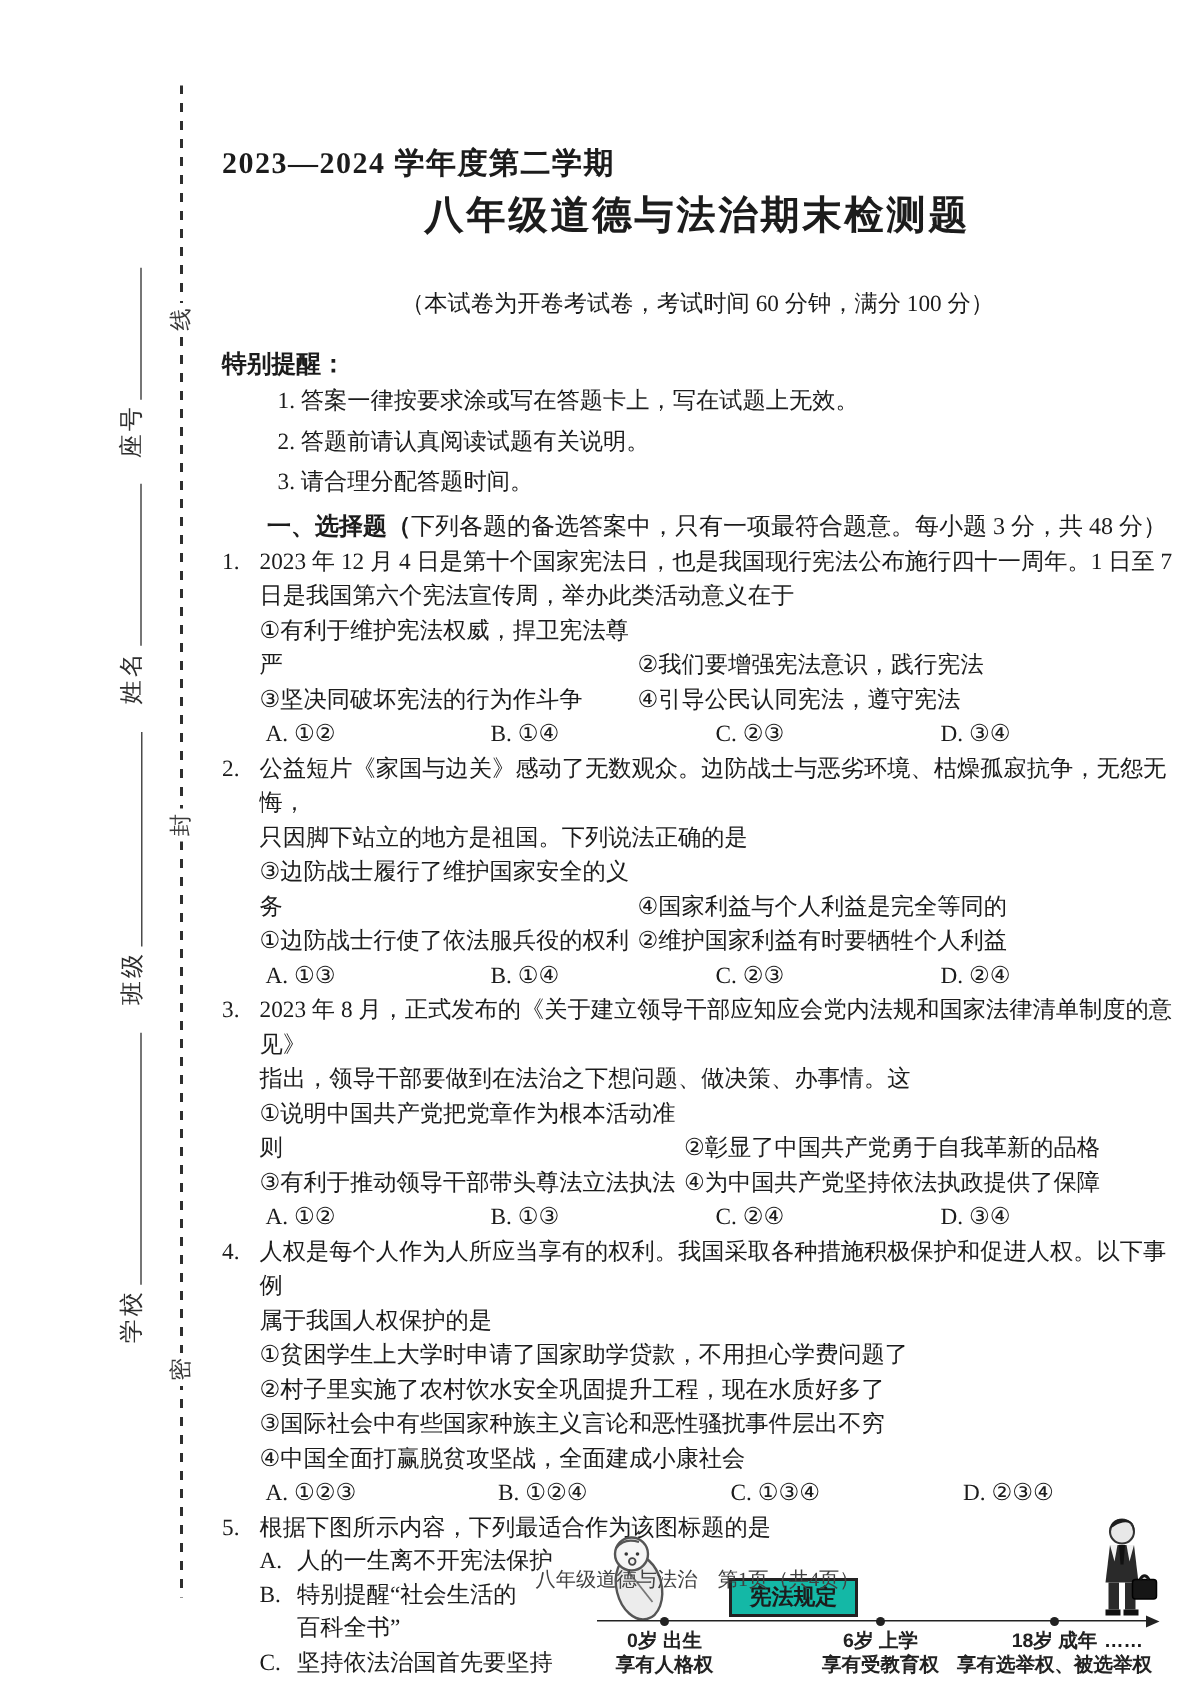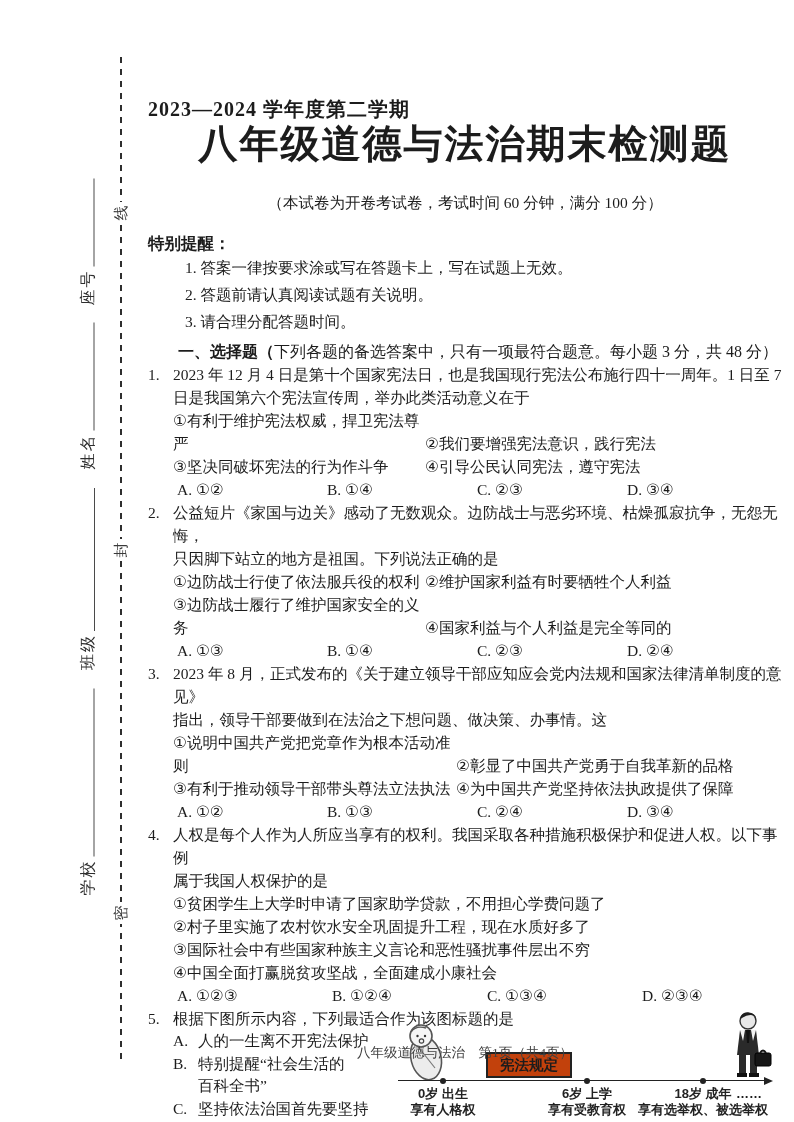--- a/index.html
+++ b/index.html
@@ -23,21 +23,21 @@
   .fld{
     position:absolute;height:24px;display:flex;align-items:center;
     transform:rotate(-90deg);font-size:16px;color:#2d2d2d;white-space:nowrap;
   }
   .fld-label{letter-spacing:2px;}
   .fld-line{display:inline-block;border-bottom:1.3px solid #4a4a4a;height:13px;margin-left:3px;}
 
   
   .content{position:absolute;left:148px;top:88px;width:634px;}
   .h-term{text-align:left;font-size:20px;line-height:26px;font-weight:bold;margin-top:8px;letter-spacing:1px;}
-  .h-title{text-align:center;font-size:39px;line-height:44px;font-weight:900;letter-spacing:2px;}
+  .h-title{text-align:center;font-size:26px;line-height:44px;font-weight:900;letter-spacing:2px;}
   .h-sub{text-align:center;font-size:15.5px;line-height:22px;margin-top:26px;}
   .notice-title{font-size:16.5px;line-height:22px;font-weight:bold;margin-top:18px;}
   .notice-item{font-size:15.5px;line-height:27px;margin-left:37px;}
   .sec{font-size:16px;line-height:23px;margin-top:5px;}
   .sec b{font-weight:bold;margin-left:30px;}
 
   .q{position:relative;padding-left:25px;font-size:15.5px;}
   .q-num{position:absolute;left:0;top:0;line-height:23px;}
   .q-line{line-height:23px;}
   .pair .c1{display:inline-block;}
@@ -49,21 +49,21 @@
   .aw155{width:155px;}
 
   
   .q5-opts{width:264px;}
   .opt{position:relative;padding-left:25px;line-height:22.5px;}
   .opt-letter{position:absolute;left:0;top:0;}
 
   .diagram{position:absolute;left:250px;top:13px;width:374px;height:106px;}
   .d-box{
     position:absolute;left:88px;top:32px;border:2px solid #222;padding:0 12px;
-    font-size:14.5px;line-height:22px;font-weight:bold;background:#c2410c;
+    font-size:14.5px;line-height:22px;font-weight:bold;background:#14b8a6;
   }
   .d-line{position:absolute;left:0;top:60px;width:368px;height:0;border-top:1.6px solid #222;}
   .d-arrow{
     position:absolute;left:366px;top:56.5px;width:0;height:0;
     border-left:9px solid #222;border-top:4.5px solid transparent;border-bottom:4.5px solid transparent;
   }
   .d-dot{position:absolute;top:57.5px;width:6px;height:6px;border-radius:50%;background:#222;}
   .dot1{left:42px;} .dot2{left:186px;} .dot3{left:302px;}
   .d-ms{position:absolute;top:66px;text-align:center;font-size:13px;line-height:16px;font-weight:600;color:#222;}
   .ms1{left:-30px;width:150px;}
@@ -121,22 +121,22 @@
       <div class="q-line">日是我国第六个宪法宣传周，举办此类活动意义在于</div>
       <div class="q-line pair"><span class="c1 w252">①有利于维护宪法权威，捍卫宪法尊严</span><span>②我们要增强宪法意识，践行宪法</span></div>
       <div class="q-line pair"><span class="c1 w252">③坚决同破坏宪法的行为作斗争</span><span>④引导公民认同宪法，遵守宪法</span></div>
       <div class="q-line answers"><span class="aw150">A. ①②</span><span class="aw150">B. ①④</span><span class="aw150">C. ②③</span><span>D. ③④</span></div>
     </div>
 
     <div class="q">
       <span class="q-num">2.</span>
       <div class="q-line">公益短片《家国与边关》感动了无数观众。边防战士与恶劣环境、枯燥孤寂抗争，无怨无悔，</div>
       <div class="q-line">只因脚下站立的地方是祖国。下列说法正确的是</div>
+      <div class="q-line pair"><span class="c1 w252">③边防战士履行了维护国家安全的义务</span><span>④国家利益与个人利益是完全等同的</span></div>
       <div class="q-line pair"><span class="c1 w252">①边防战士行使了依法服兵役的权利</span><span>②维护国家利益有时要牺牲个人利益</span></div>
-      <div class="q-line pair"><span class="c1 w252">③边防战士履行了维护国家安全的义务</span><span>④国家利益与个人利益是完全等同的</span></div>
       <div class="q-line answers"><span class="aw150">A. ①③</span><span class="aw150">B. ①④</span><span class="aw150">C. ②③</span><span>D. ②④</span></div>
     </div>
 
     <div class="q">
       <span class="q-num">3.</span>
       <div class="q-line">2023 年 8 月，正式发布的《关于建立领导干部应知应会党内法规和国家法律清单制度的意见》</div>
       <div class="q-line">指出，领导干部要做到在法治之下想问题、做决策、办事情。这</div>
       <div class="q-line pair"><span class="c1 w283">①说明中国共产党把党章作为根本活动准则</span><span>②彰显了中国共产党勇于自我革新的品格</span></div>
       <div class="q-line pair"><span class="c1 w283">③有利于推动领导干部带头尊法立法执法</span><span>④为中国共产党坚持依法执政提供了保障</span></div>
       <div class="q-line answers"><span class="aw150">A. ①②</span><span class="aw150">B. ①③</span><span class="aw150">C. ②④</span><span>D. ③④</span></div>

